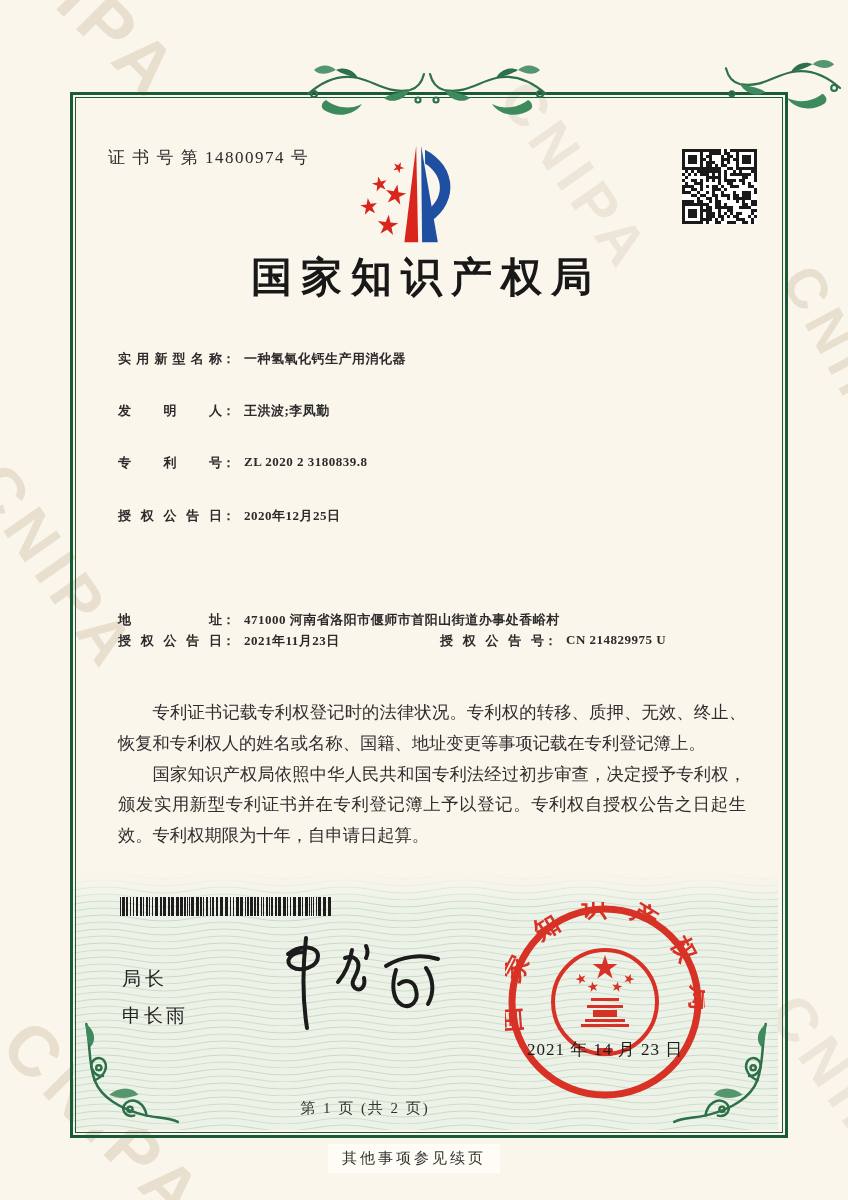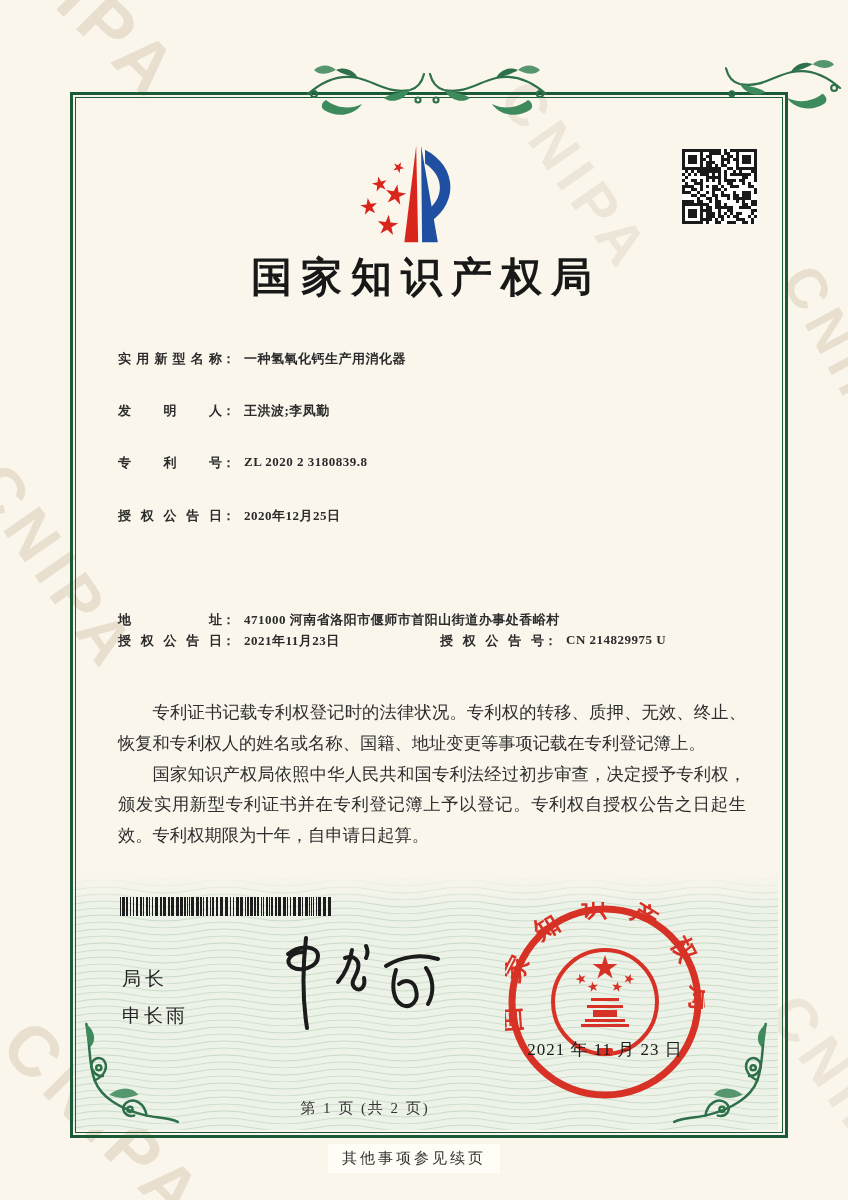--- a/index.html
+++ b/index.html
@@ -123,20 +123,21 @@
   <svg class="orn flipx" style="left:724px;top:54px;" width="118" height="62">
       <use href="#flourish"></use>
     </svg>
   <svg class="orn" style="left:76px;top:1022px;" width="108" height="104">
       <use href="#cornerOrn"></use>
     </svg>
   <svg class="orn flipx" style="left:668px;top:1022px;" width="108" height="104">
       <use href="#cornerOrn"></use>
     </svg>
 
+  <div class="cert-no">证 书 号 第 14800974 号</div>
 
   <svg class="logo" viewBox="0 0 190 120">
     <g fill="#d9261c">
       <use href="#star" transform="translate(66,30) scale(6) rotate(25)"></use>
       <use href="#star" transform="translate(47,47) scale(8) rotate(-12)"></use>
       <use href="#star" transform="translate(63,58) scale(11) rotate(10)"></use>
       <use href="#star" transform="translate(36,70) scale(9) rotate(-8)"></use>
       <use href="#star" transform="translate(55,89) scale(11) rotate(6)"></use>
       <polygon points="84,8 72,106 86,106"></polygon>
     </g>
@@ -620,18 +621,18 @@
       <rect x="82" y="103" width="36" height="3"></rect>
       <rect x="88" y="108" width="24" height="7"></rect>
       <rect x="80" y="117" width="40" height="3"></rect>
       <rect x="76" y="122" width="48" height="3"></rect>
       <rect x="92" y="146" width="16" height="8" rx="2"></rect>
     </g>
     <text font-size="25" font-weight="bold" fill="#d7281d" letter-spacing="22" font-family="'Liberation Serif','DejaVu Serif',serif">
       <textPath href="#sealArc" startOffset="50%" text-anchor="middle">国家知识产权局</textPath>
     </text>
   </svg>
-  <div class="seal-date">2021 年 11 月 23 日</div>
+  <div class="seal-date">2021 年 14 月 23 日</div>
 
   <div class="page-indicator">第 1 页 (共 2 页)</div>
   <div class="cont-note">其他事项参见续页</div>
 
 </div>
 
 </body></html>

